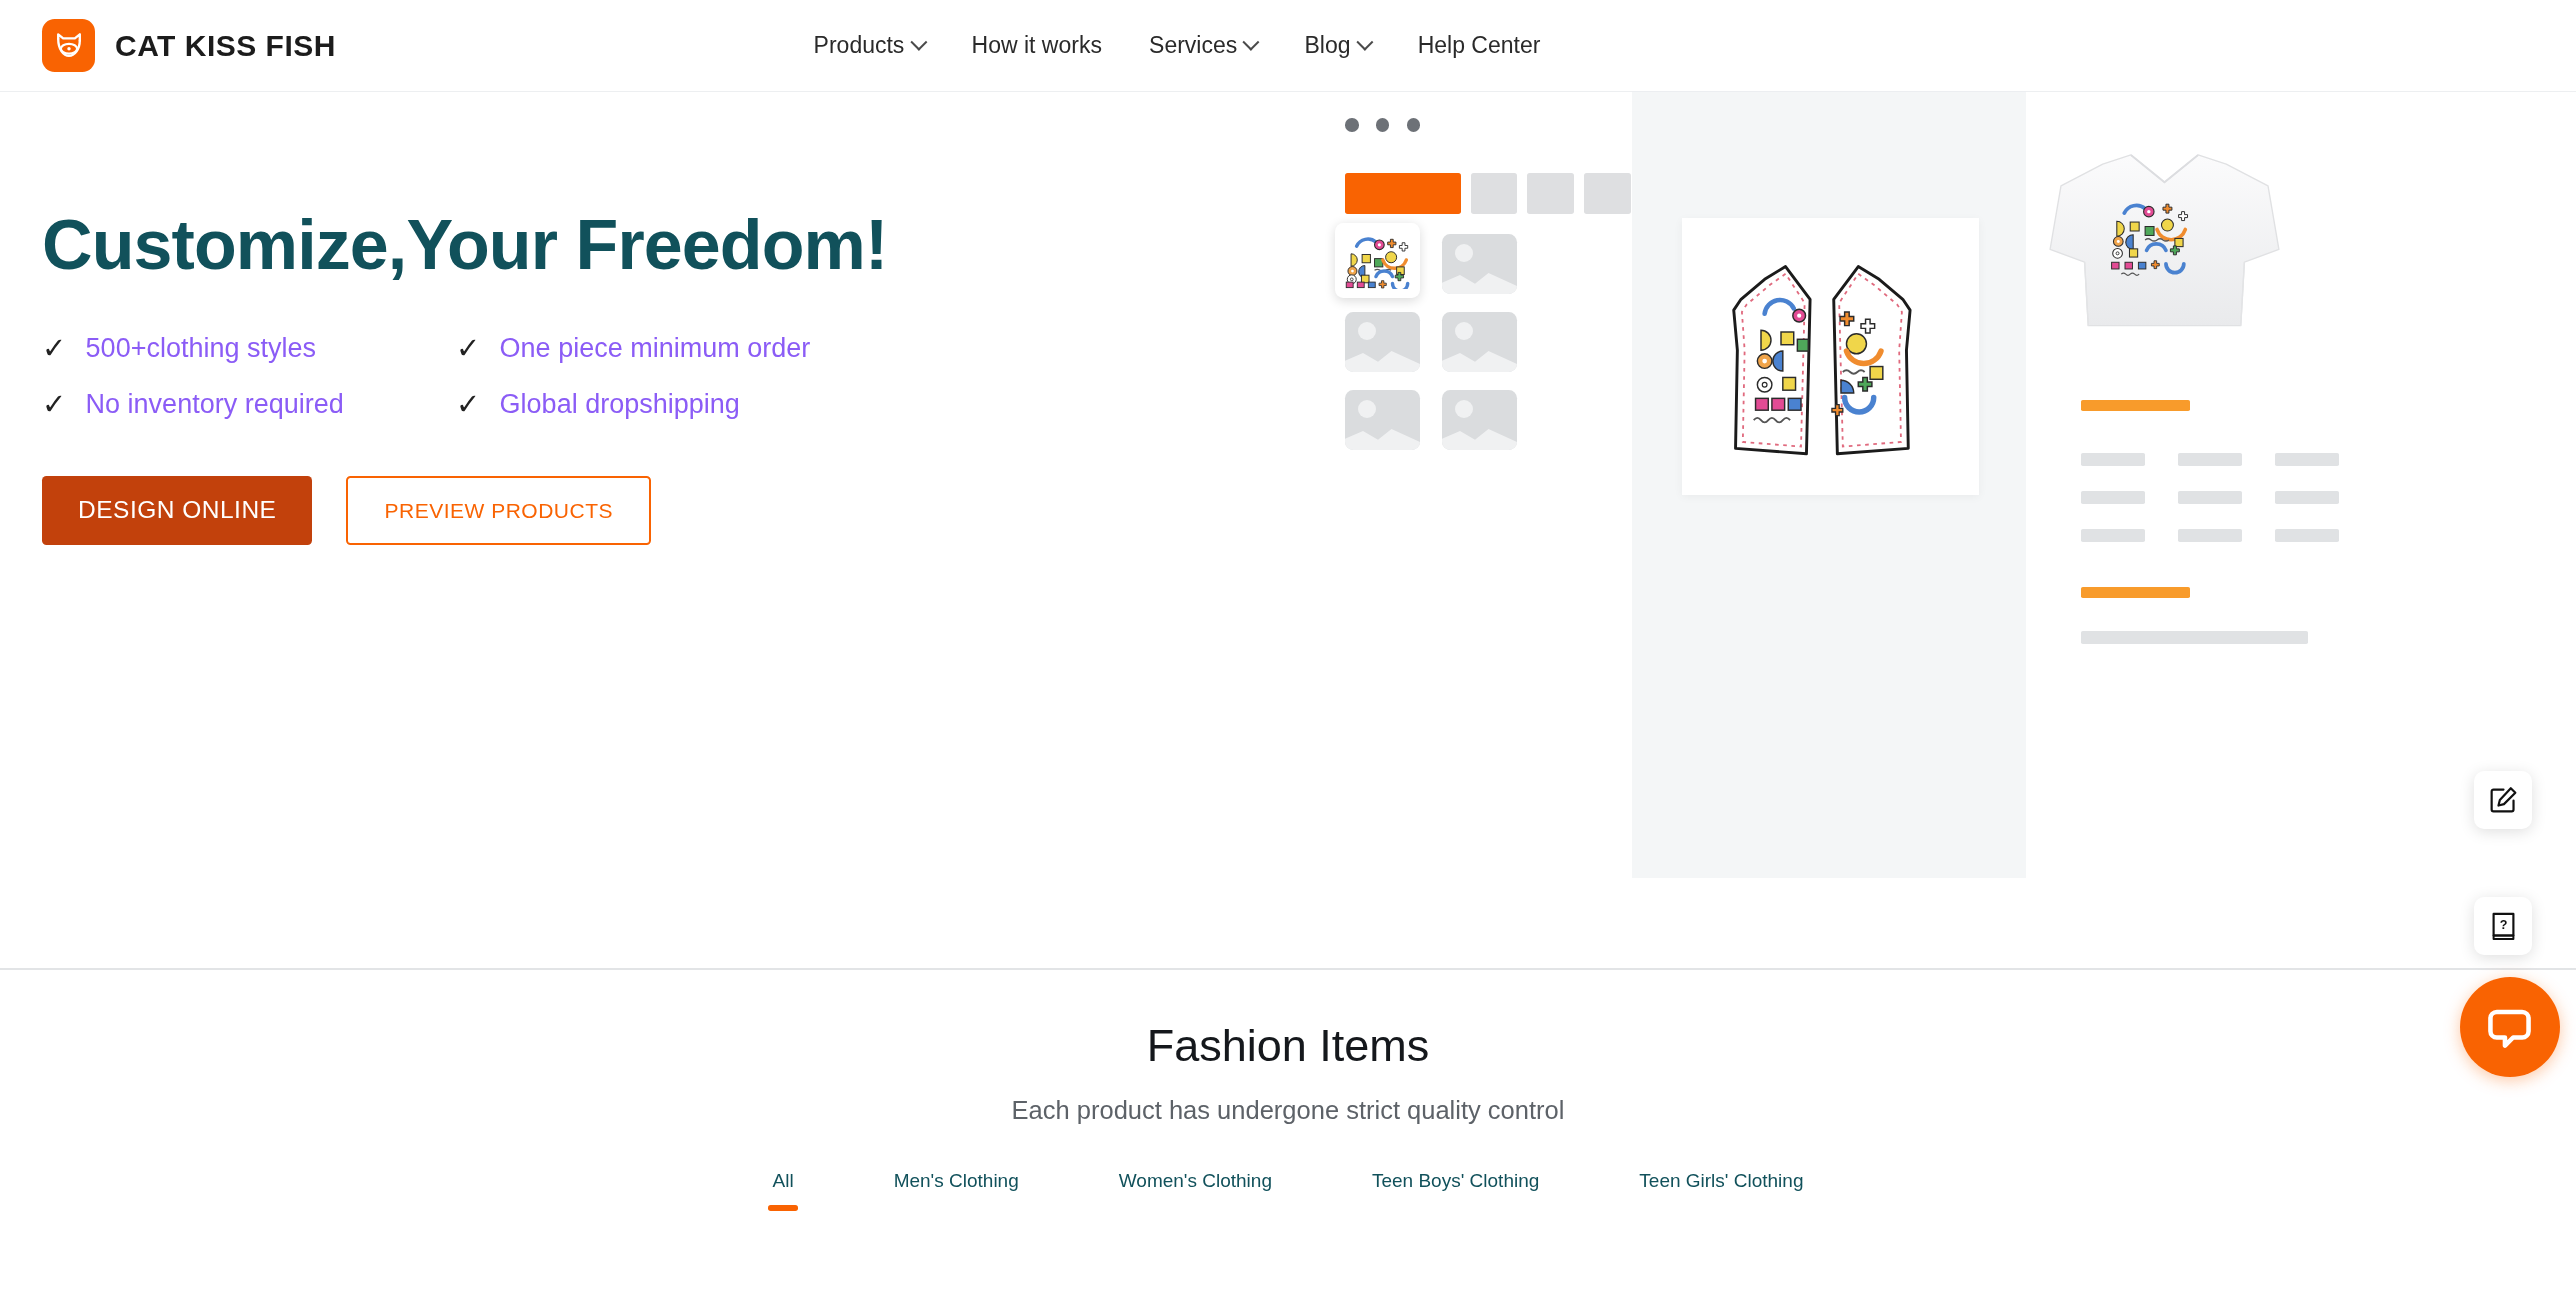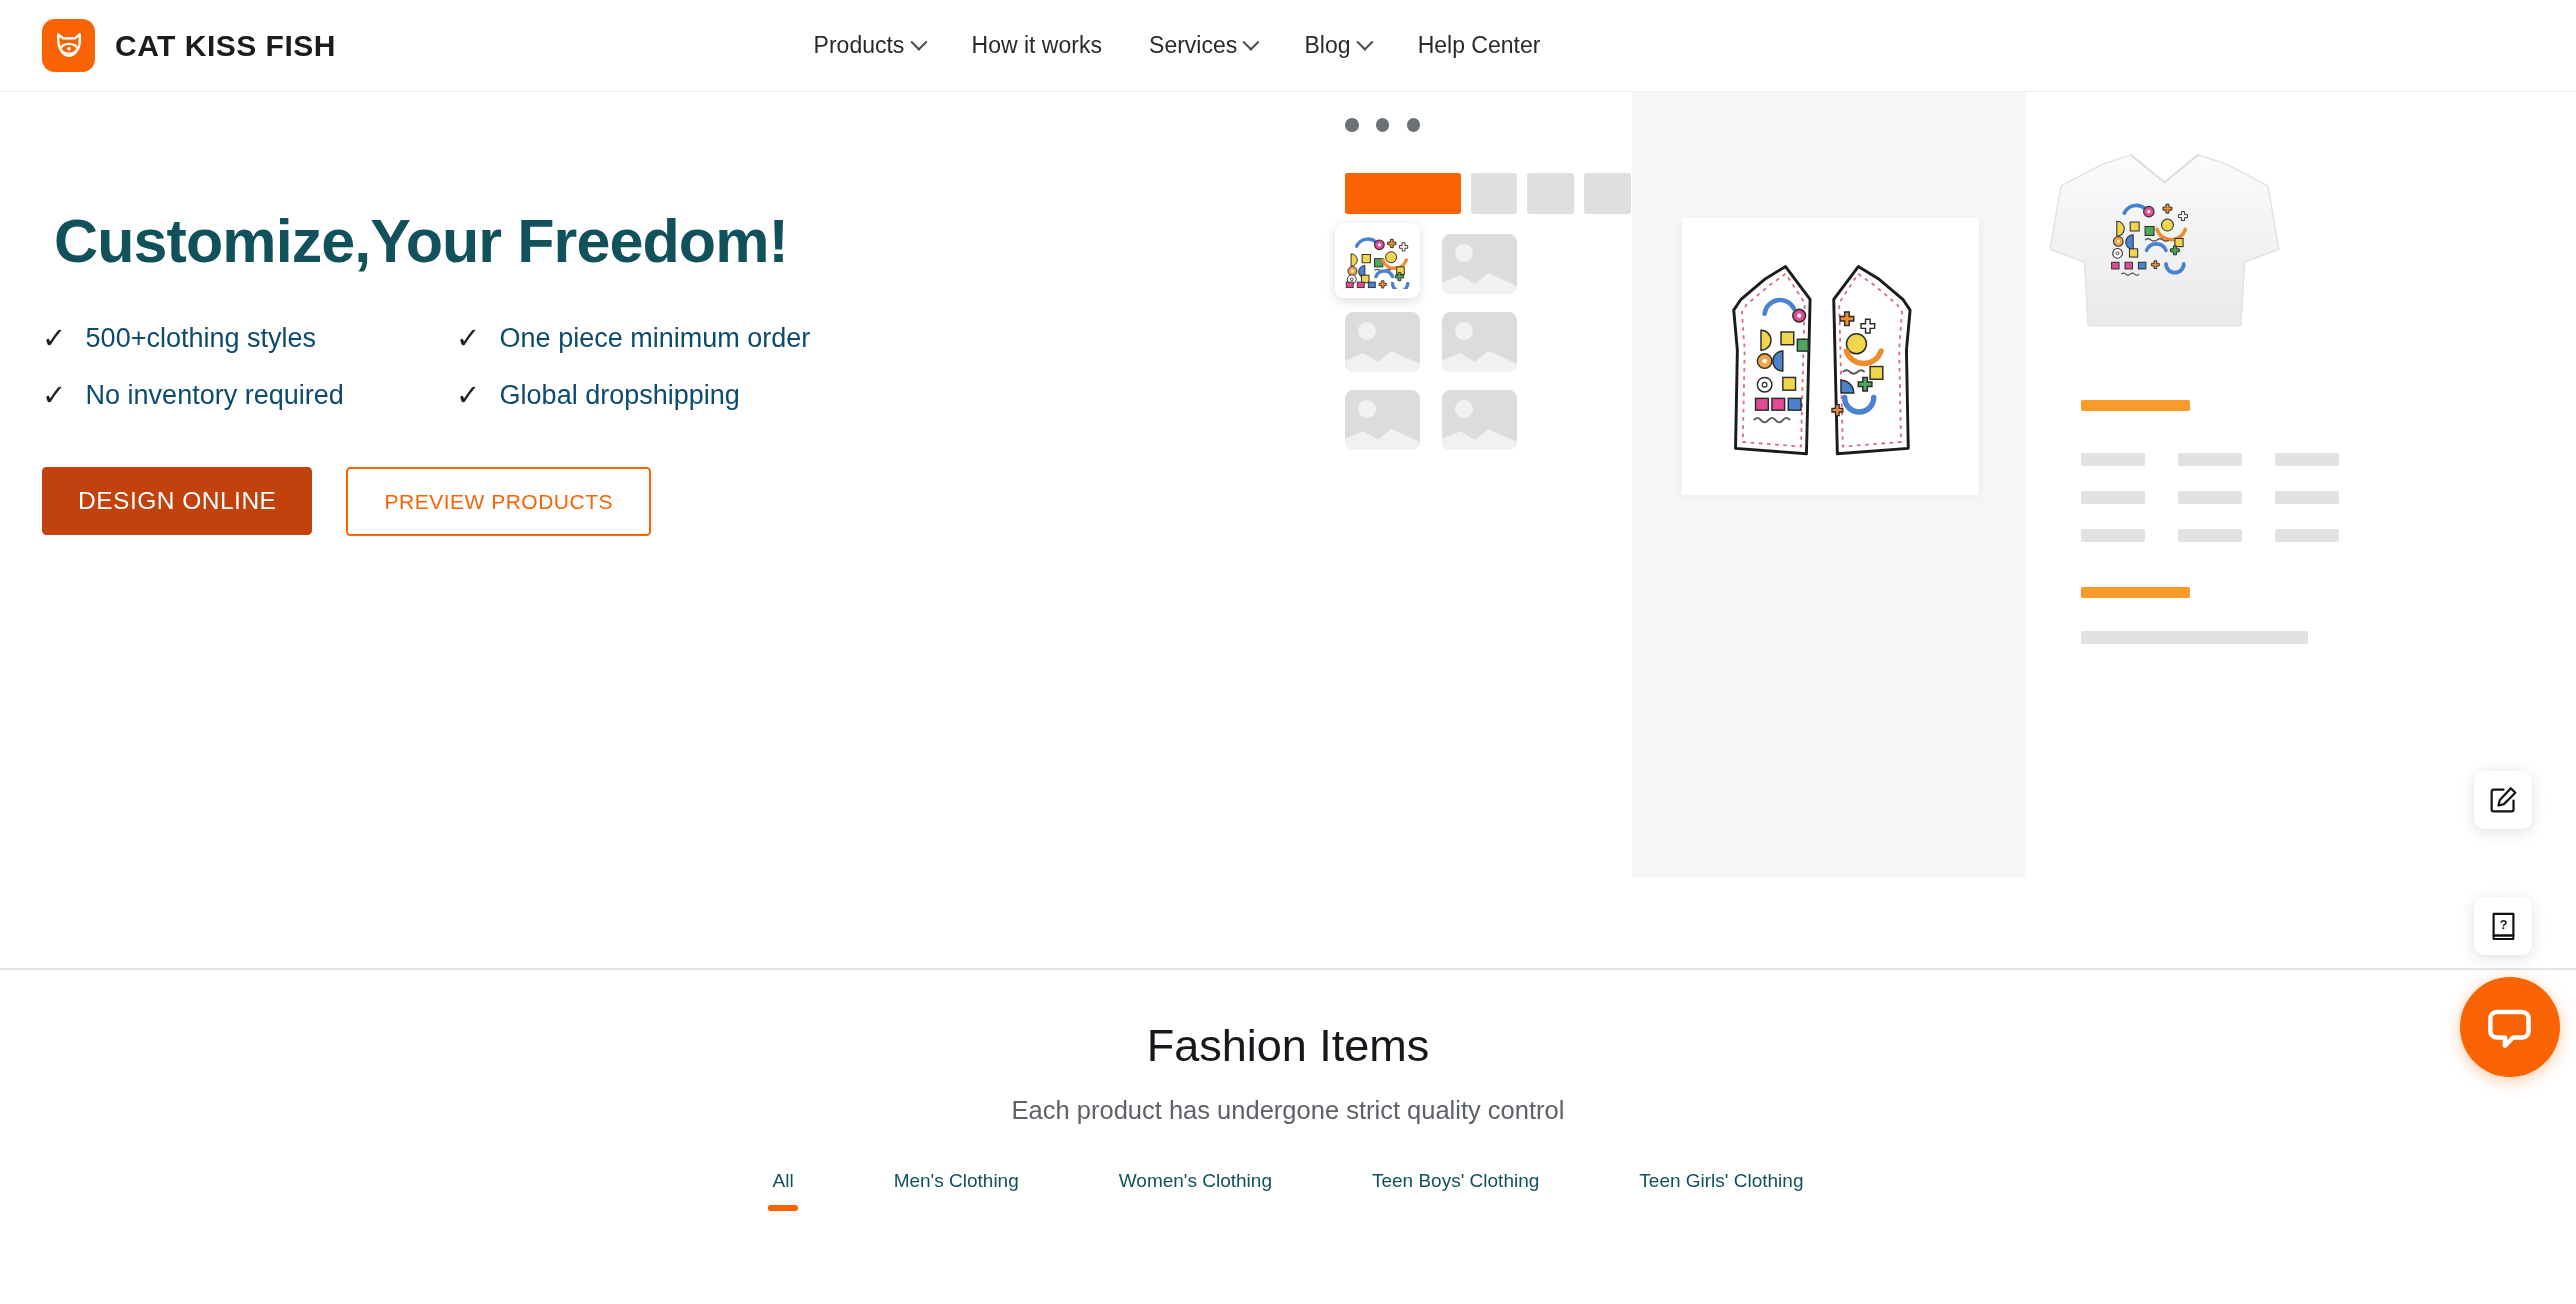--- a/index.html
+++ b/index.html
@@ -54,32 +54,32 @@
     white-space:nowrap;line-height:1;
   }
 
   
   .hero{position:absolute;top:91px;left:0;width:2576px;height:787px;background:#fff;}
   .hero-divider{
     position:absolute;top:877px;left:0;width:2576px;height:1.8px;background:#e2e4e6;z-index:5;
   }
   .hero-left{position:absolute;left:42px;top:118px;width:1218px;}
   .hero-title{
-    font-size:61px;line-height:1.05;font-weight:bold;color:#11515b;
-    letter-spacing:-0.9px;white-space:nowrap;margin-left:12px;
+    font-size:70px;line-height:1.05;font-weight:bold;color:#11515b;
+    letter-spacing:-0.9px;white-space:nowrap;
   }
   .features{
     margin-top:50px;display:grid;grid-template-columns:414px auto;
     row-gap:25.5px;column-gap:0;width:909px;
   }
   .feature{display:flex;align-items:center;gap:20px;}
   .check{
     font-size:29px;color:#222;line-height:1;flex:0 0 auto;width:23.6px;
   }
-  .feature-text{font-size:27px;color:#0c4a6e;white-space:nowrap;}
+  .feature-text{font-size:27px;color:#8b5cf6;white-space:nowrap;}
   .cta-row{margin-top:56px;display:flex;align-items:center;gap:34px;}
   .btn-primary{
     background:#c2410c;color:#fff;border:none;border-radius:4.5px;
     font-size:24.5px;font-family:inherit;letter-spacing:0.5px;
     padding:22px 36px;cursor:pointer;line-height:1;
   }
   .btn-outline{
     background:#fff;color:#F96302;border:2.3px solid #F96302;border-radius:4.5px;
     font-size:21px;font-family:inherit;letter-spacing:0.5px;
     padding:22px 36px;cursor:pointer;line-height:1;

